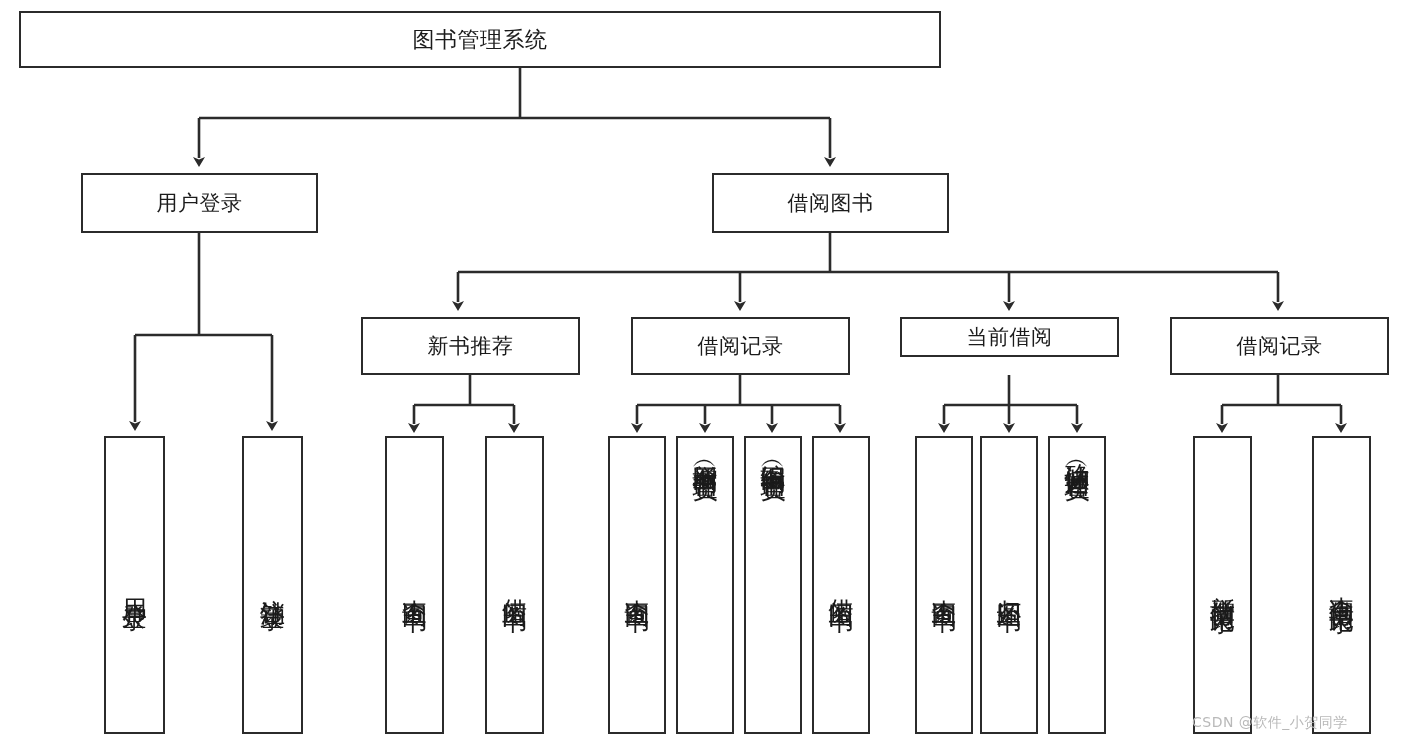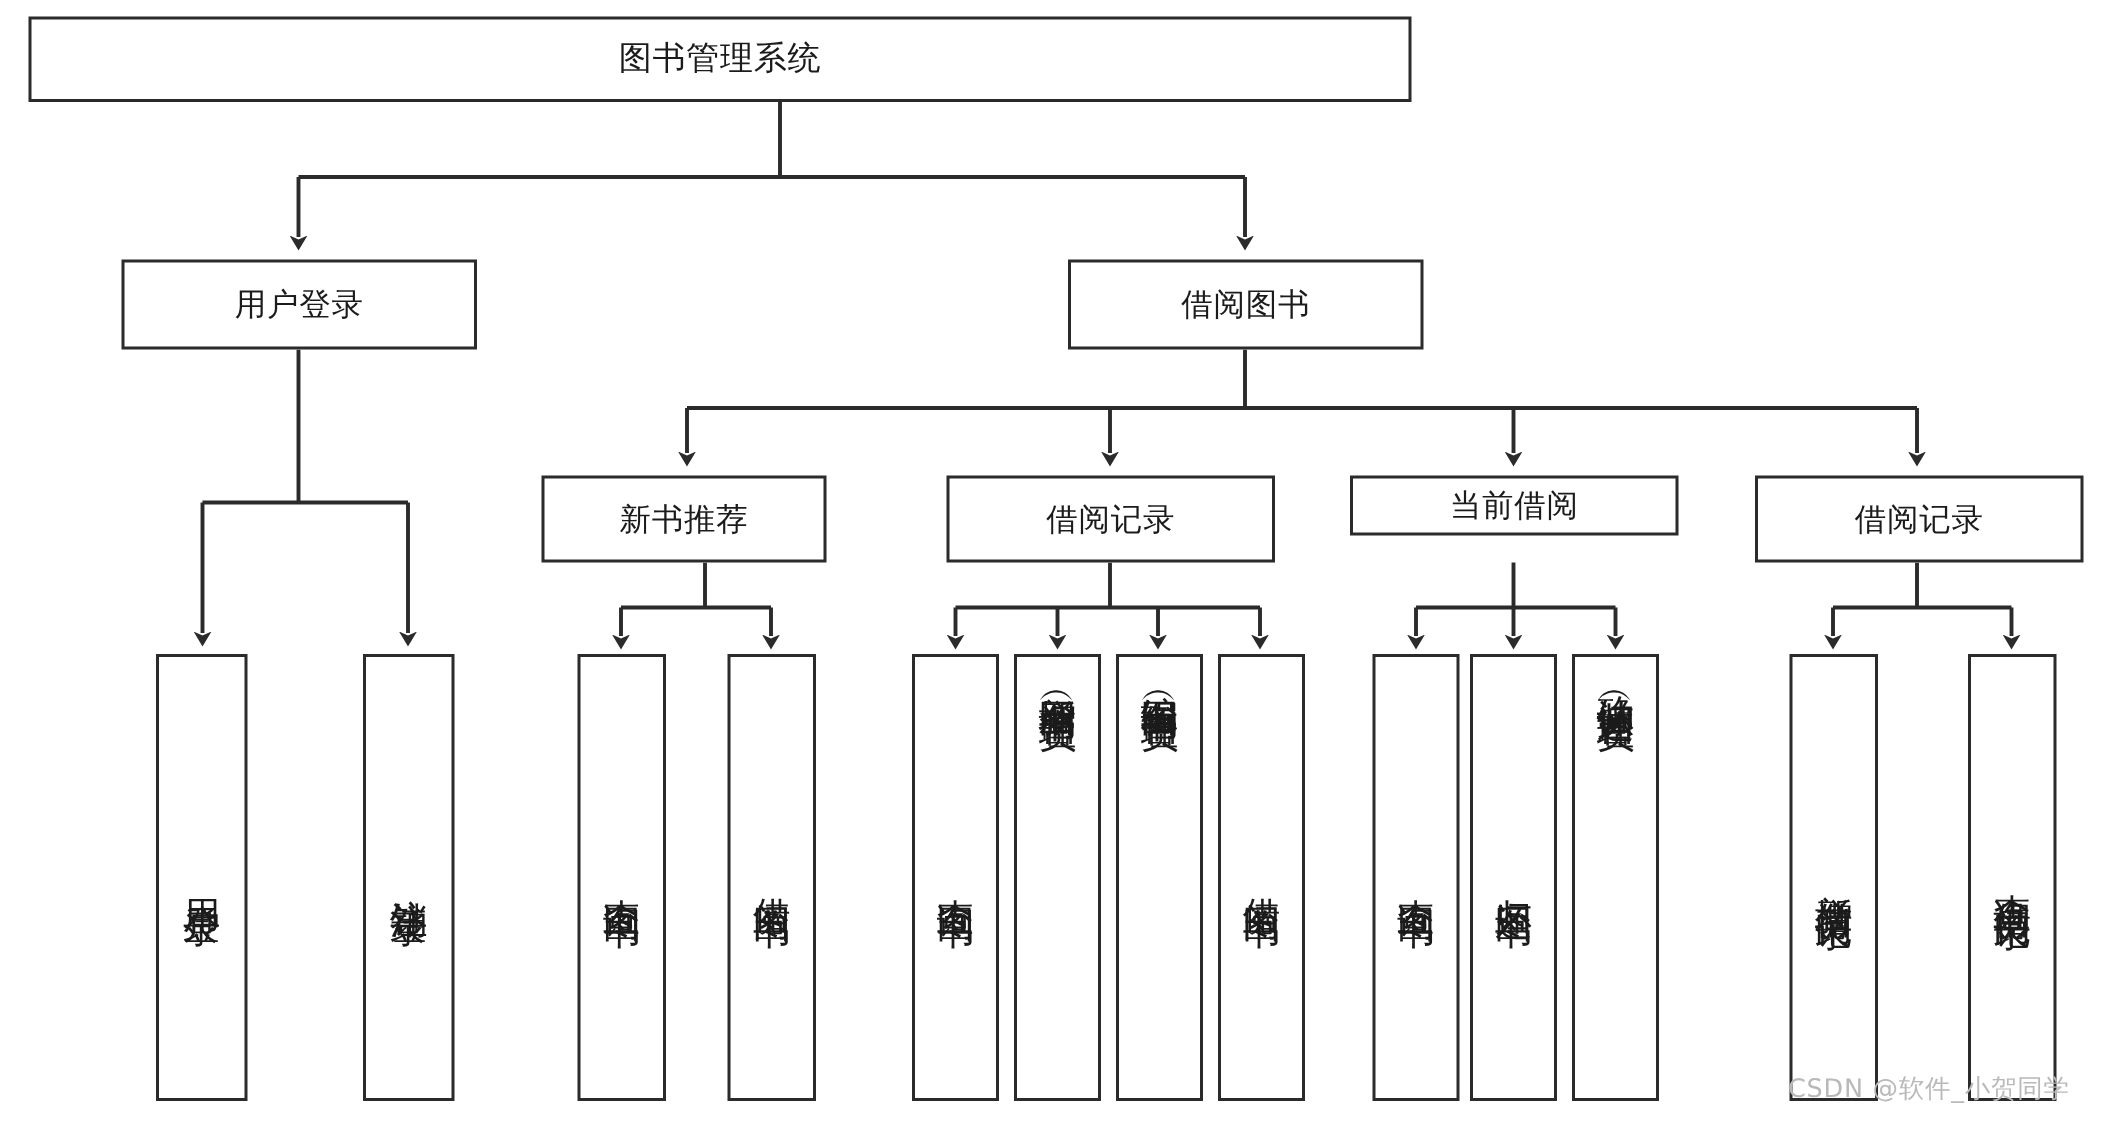--- a/index.html
+++ b/index.html
@@ -63,21 +63,21 @@
   }
   .node.vert.tall .label {
     letter-spacing: 2px;
   }
   .node.vert.short {
     align-items: center;
     padding-top: 0;
   }
   .watermark {
     position: absolute;
-    font-size: 17px;
+    font-size: 14px;
     color: #b9b9b9;
     white-space: nowrap;
     letter-spacing: 0.5px;
   }
 </style>
 </head>
 <body>
 
 <div id="canvas">
 
@@ -136,21 +136,21 @@
   </div>
 
   <div class="node horiz" style="left:81px; top:173px; width:237px; height:60px;">
     <span class="label">用户登录</span>
   </div>
 
   <div class="node horiz" style="left:712px; top:173px; width:237px; height:60px;">
     <span class="label">借阅图书</span>
   </div>
 
-  <div class="node horiz" style="left:361px; top:317px; width:190px; height:58px;">
+  <div class="node horiz" style="left:361px; top:317px; width:219px; height:58px;">
     <span class="label">新书推荐</span>
   </div>
 
   <div class="node horiz" style="left:631px; top:317px; width:219px; height:58px;">
     <span class="label">借阅记录</span>
   </div>
 
   <div class="node horiz" style="left:900px; top:317px; width:219px; height:40px;">
     <span class="label">当前借阅</span>
   </div>

